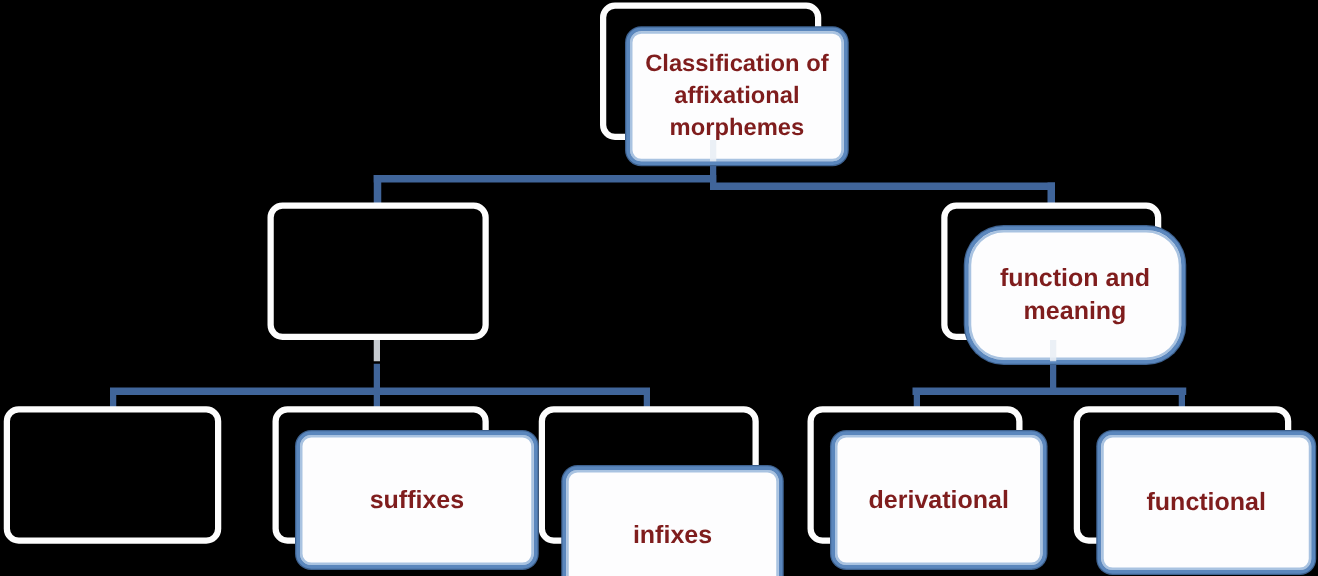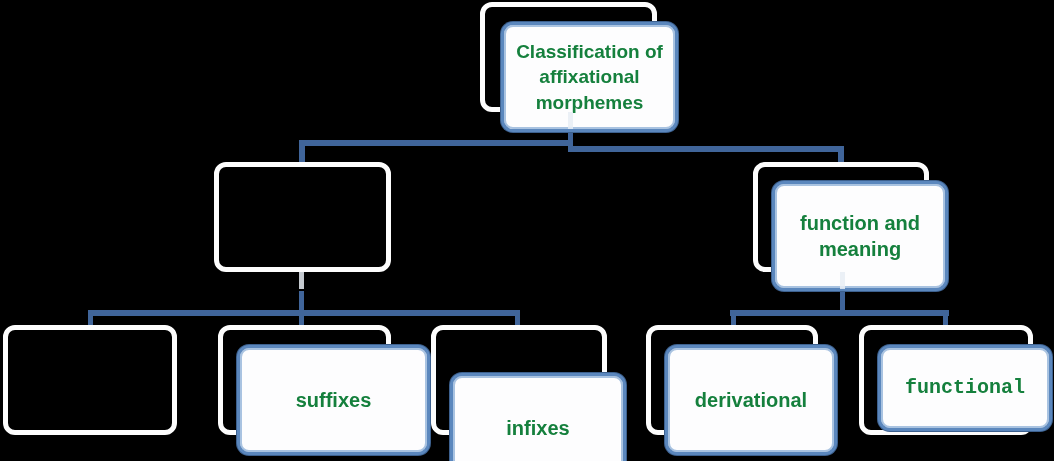--- a/index.html
+++ b/index.html
@@ -39,45 +39,45 @@
     position: absolute;
     background: #fdfdfe;
     border: 3px solid #5b87bd;
     border-radius: 12px;
     box-shadow: inset 0 0 0 2px #a9c3e1, 0 0 0 1px #3d618f;
     box-sizing: border-box;
     display: flex;
     align-items: center;
     justify-content: center;
     text-align: center;
-    color: #15803d;
+    color: #7f1d1d;
     font-weight: bold;
     font-size: 20px;
     line-height: 1.32;
     padding: 6px 12px;
     z-index: 3;
   }
 
   
   .g-root        { left: 480px; top: 2px;   width: 177px; height: 110px; }
   .b-root        { left: 501px; top: 22px;  width: 177px; height: 110px; font-size: 19px; }
   .g-position    { left: 214px; top: 162px; width: 177px; height: 110px; }
   .b-position    { left: 235px; top: 181px; width: 177px; height: 110px; }
   .g-function    { left: 753px; top: 162px; width: 176px; height: 110px; }
-  .b-function    { left: 772px; top: 181px; width: 176px; height: 110px; }
+  .b-function    { left: 772px; top: 181px; width: 176px; height: 110px; border-radius: 31px; }
   .g-prefixes    { left: 3px;   top: 325px; width: 174px; height: 110px; }
   .b-prefixes    { left: 22px;  top: 345px; width: 174px; height: 110px; }
   .g-suffixes    { left: 218px; top: 325px; width: 173px; height: 110px; }
   .b-suffixes    { left: 237px; top: 345px; width: 193px; height: 110px; }
   .g-infixes     { left: 431px; top: 325px; width: 176px; height: 110px; }
   .b-infixes     { left: 450px; top: 345px; width: 176px; height: 110px; margin-top: 28px; }
   .g-derivational{ left: 646px; top: 325px; width: 172px; height: 110px; }
   .b-derivational{ left: 665px; top: 345px; width: 172px; height: 110px; }
   .g-functional  { left: 859px; top: 325px; width: 174px; height: 110px; }
-  .b-functional  { left: 878px; top: 345px; width: 174px; height: 86px; font-family: Liberation Mono, monospace; }
+  .b-functional  { left: 878px; top: 345px; width: 174px; height: 114px; }
 
   
   .c-root-stub        { left: 568px; top: 130px; width: 5px;   height: 22px; }
   .c-root-faint       { left: 568px; top: 112px; width: 5px;   height: 17px; }
   .c-elbow-left-h     { left: 299px; top: 140px; width: 274px; height: 6px;  }
   .c-elbow-left-v     { left: 299px; top: 140px; width: 6px;   height: 23px; }
   .c-elbow-right-h    { left: 568px; top: 146px; width: 276px; height: 6px;  }
   .c-elbow-right-v    { left: 838px; top: 146px; width: 6px;   height: 17px; }
   .c-pos-faint        { left: 299px; top: 272px; width: 5px;   height: 17px; }
   .c-pos-down         { left: 299px; top: 291px; width: 5px;   height: 21px; }

